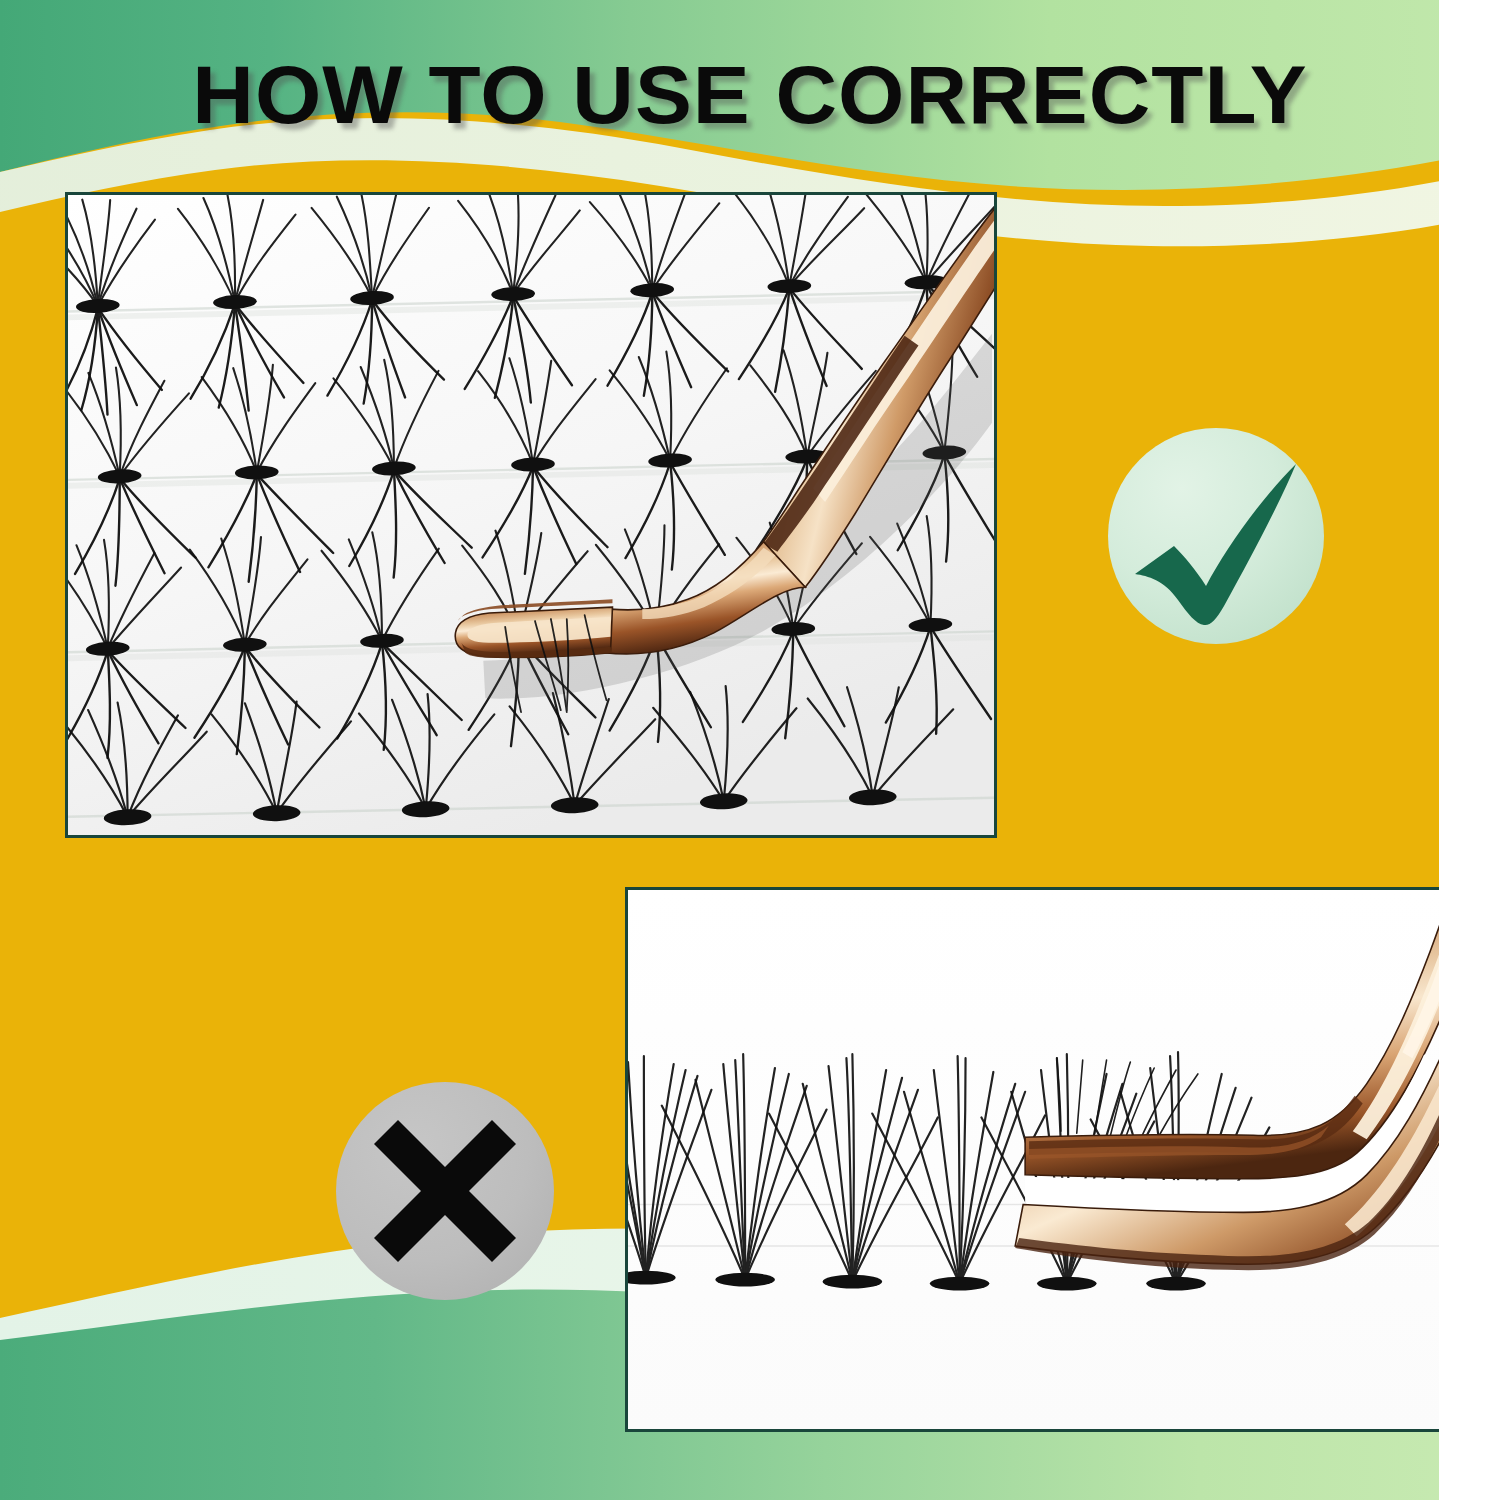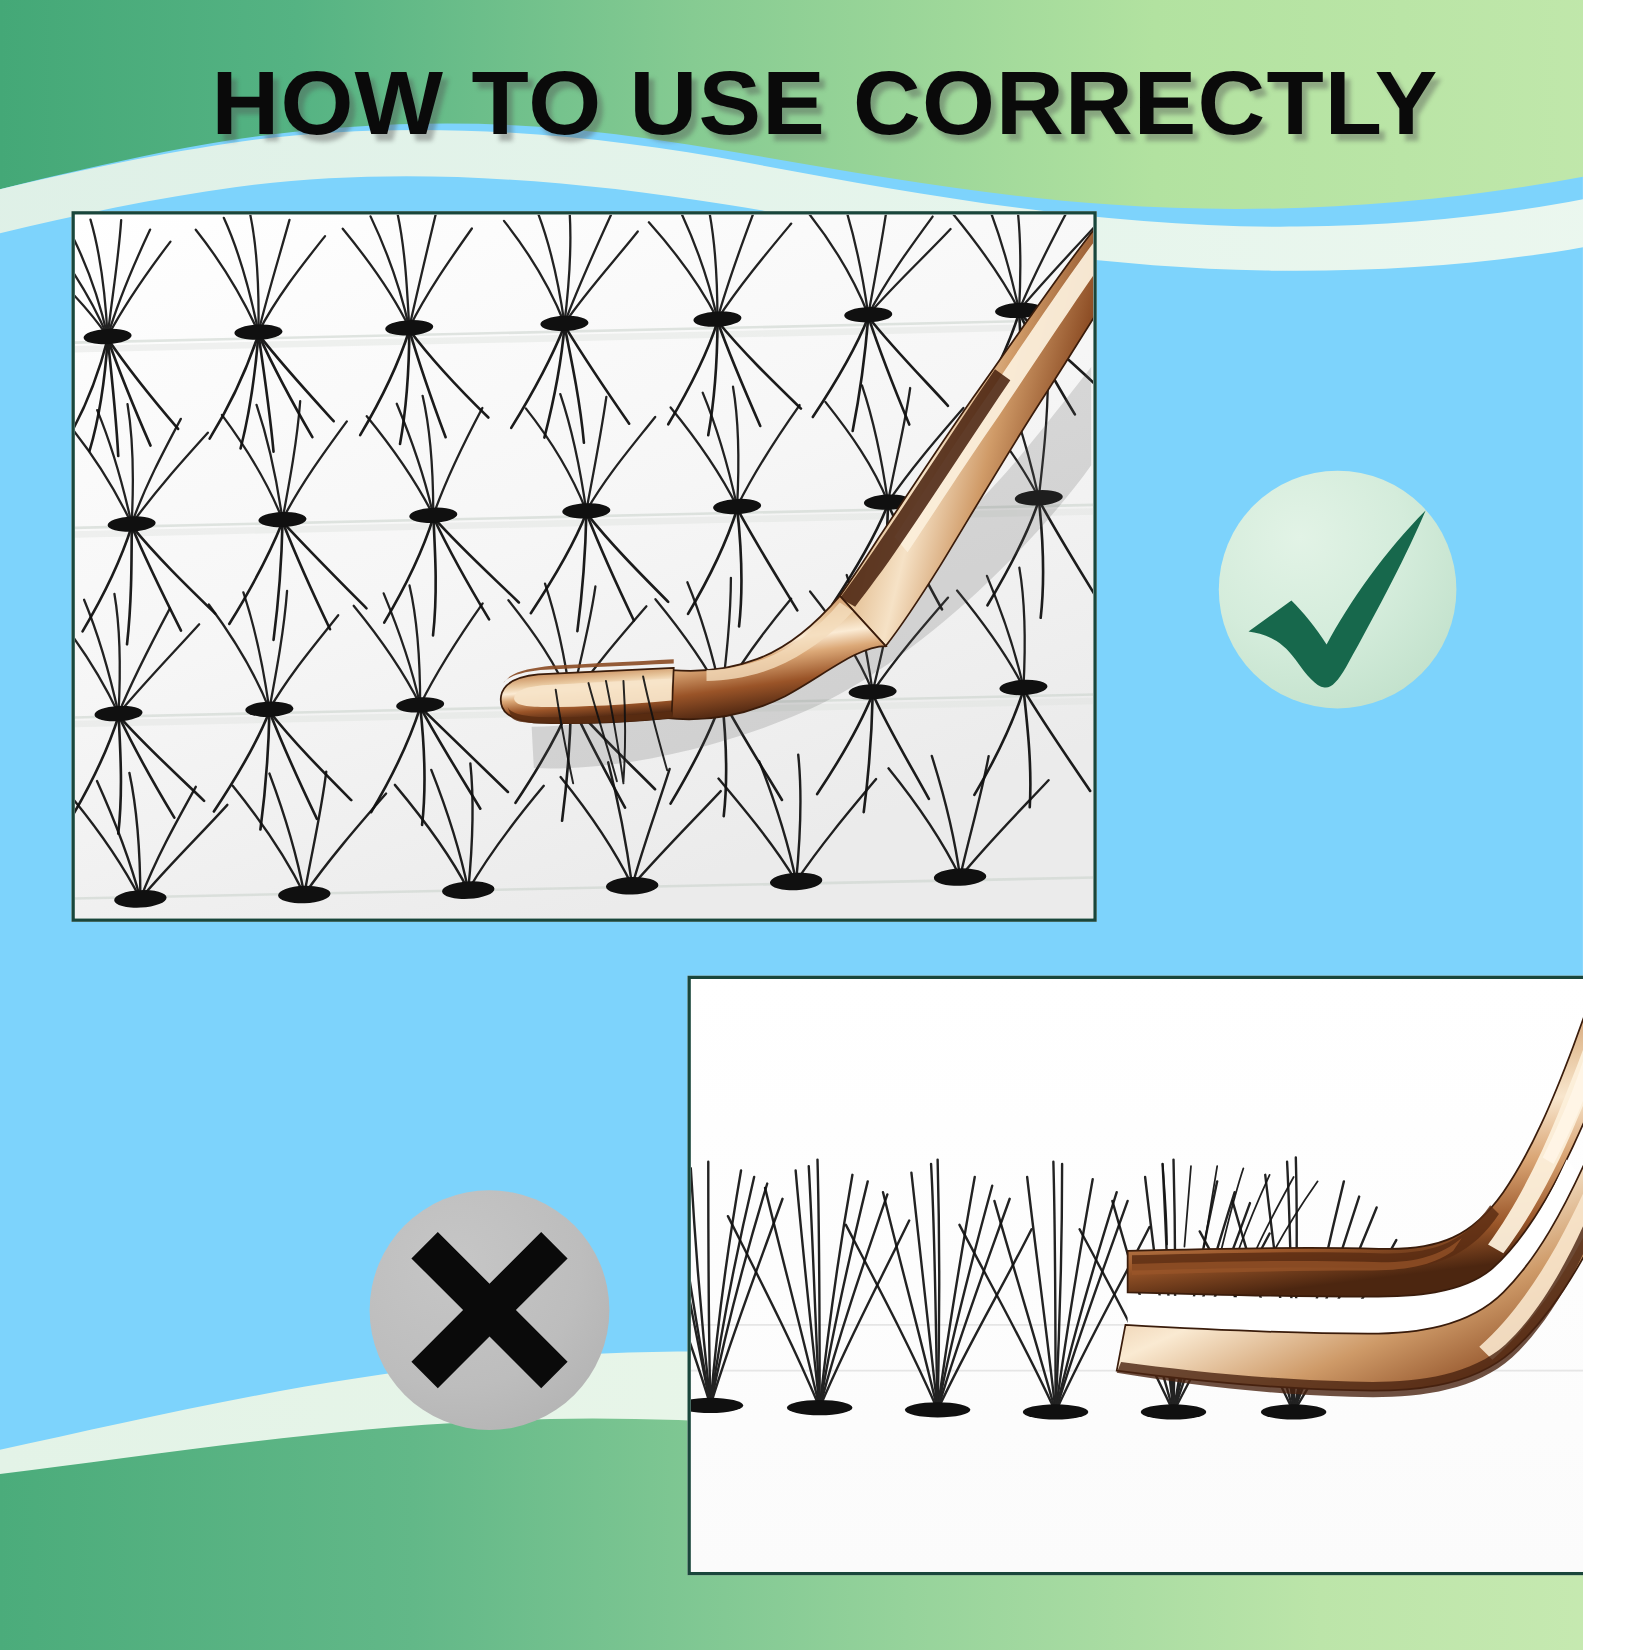--- a/index.html
+++ b/index.html
@@ -10,21 +10,21 @@
   body {
     width: 1500px;
     height: 1500px;
     font-family: "Liberation Sans", sans-serif;
     overflow: hidden;
   }
   #canvas {
     position: relative;
     width: 1439px;
     height: 1500px;
-    background: #7dd3fc;
+    background: #eab308;
     overflow: hidden;
   }
 
   
   .bg-layer {
     position: absolute;
     left: 0; top: 0;
     width: 1500px;
     height: 1500px;
     pointer-events: none;

